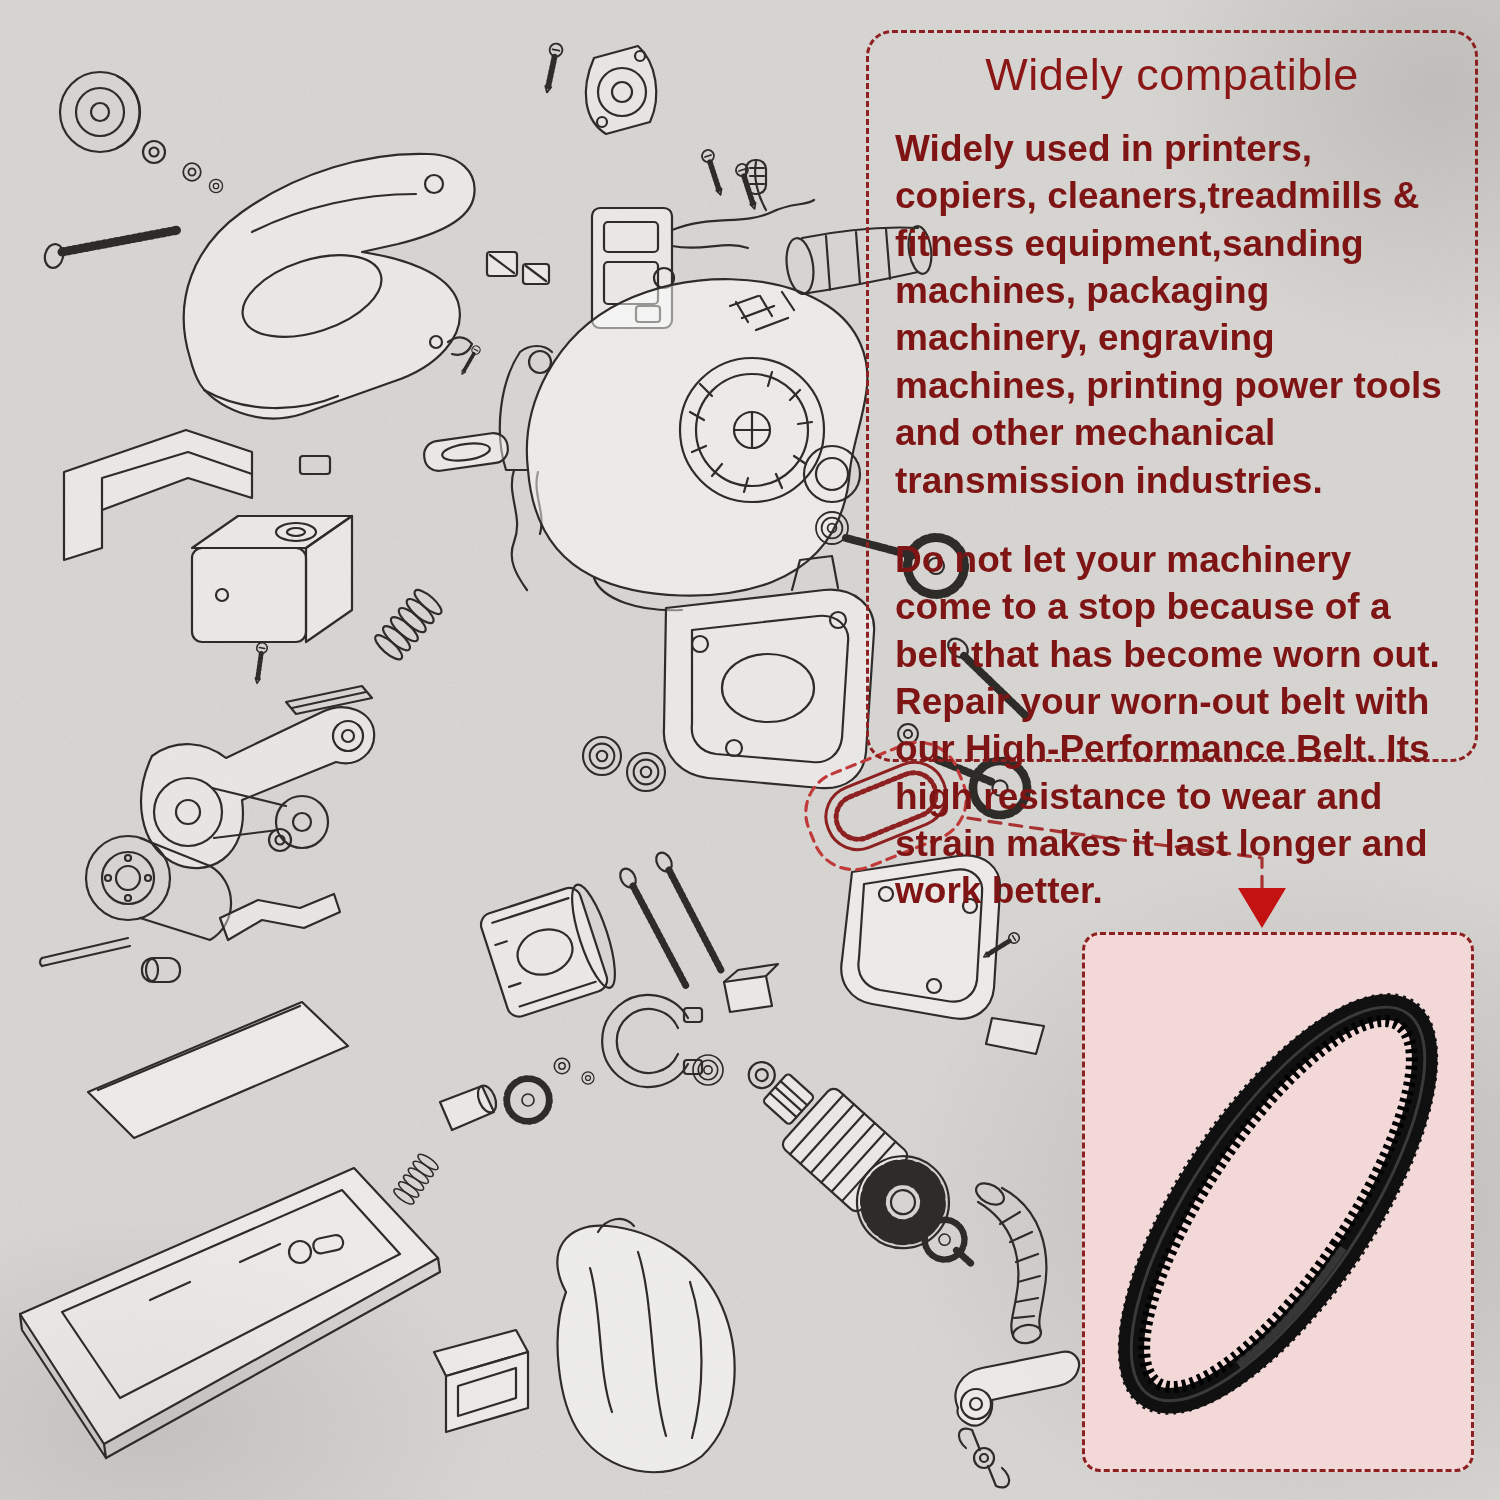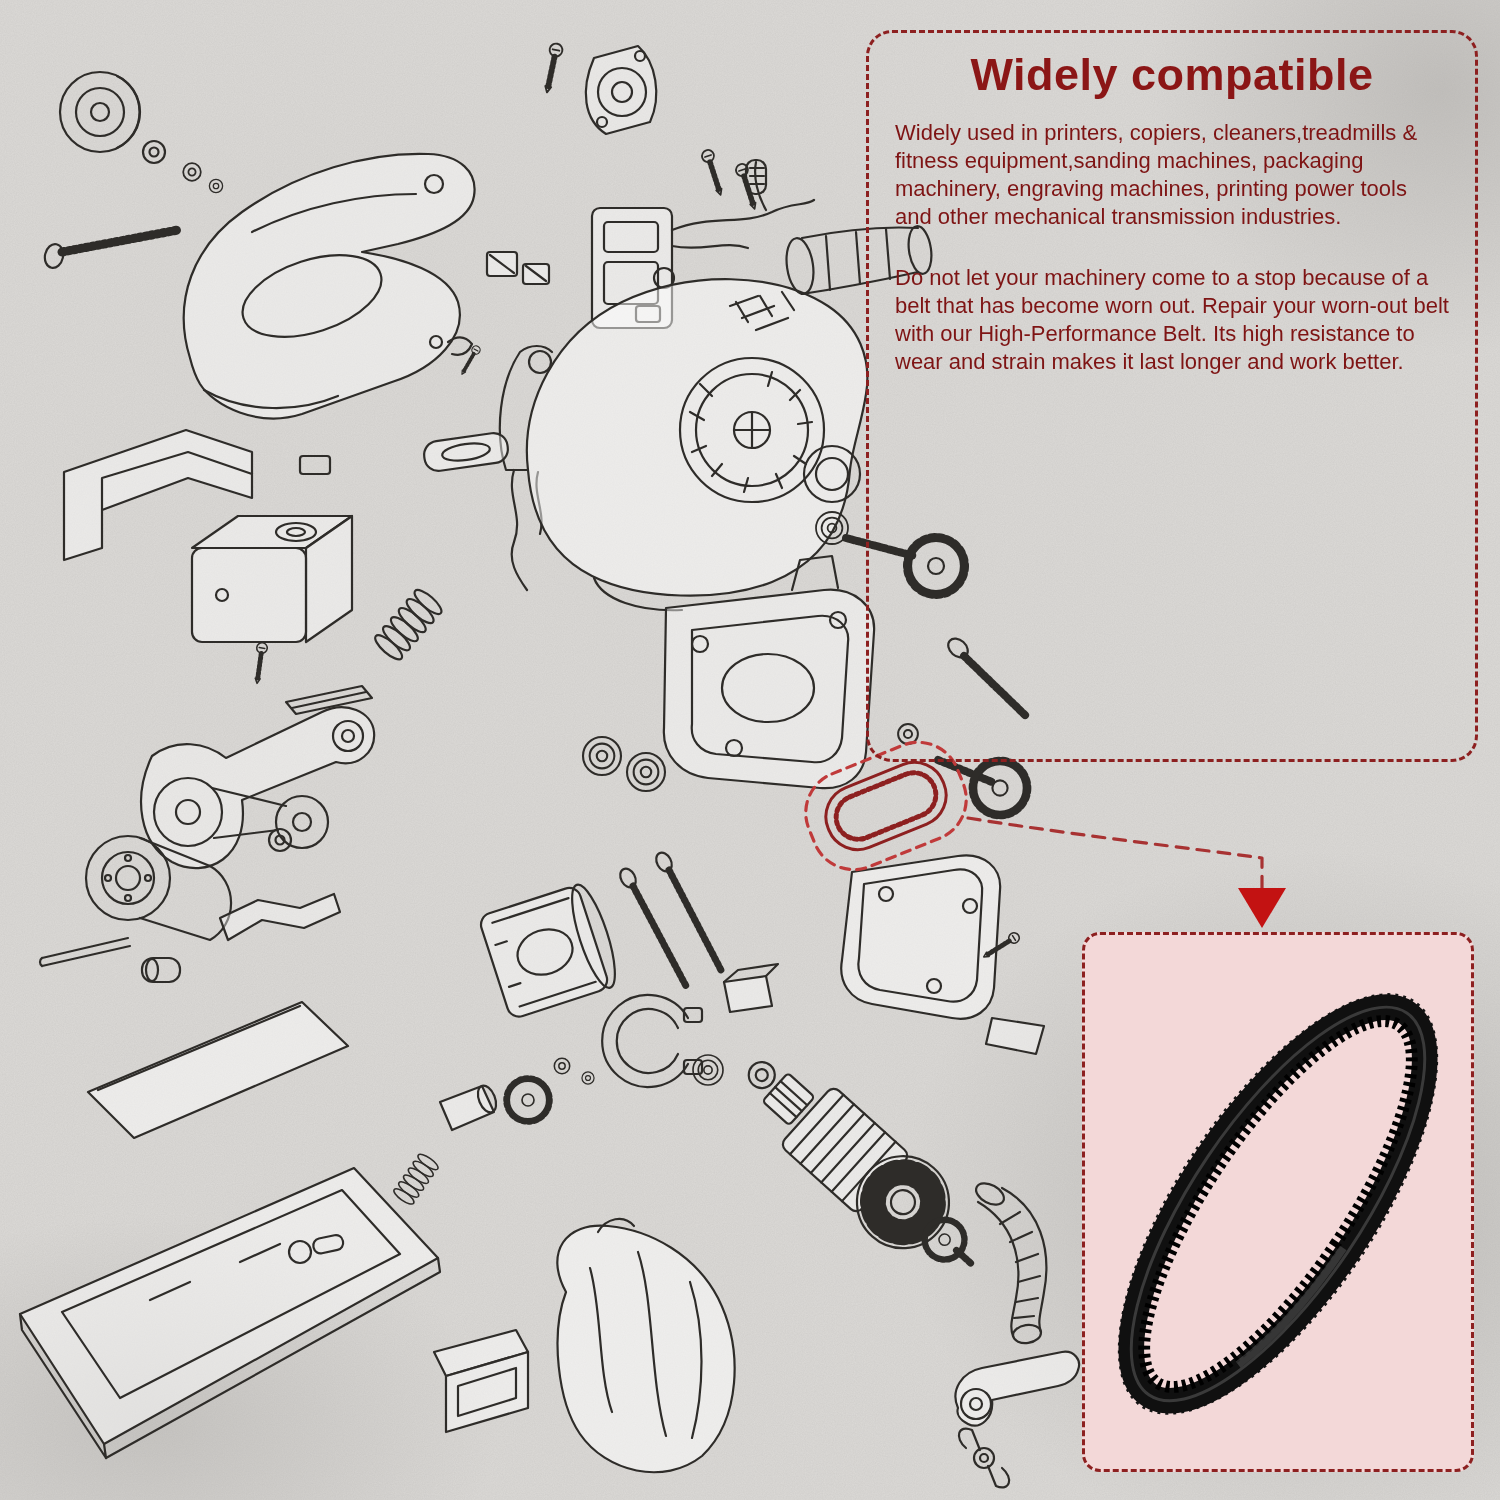--- a/index.html
+++ b/index.html
@@ -12,24 +12,24 @@
       #dcdad7;
     font-family:"Liberation Sans", sans-serif;
   }
   .layer{position:absolute;inset:0;width:1500px;height:1500px;}
   .info-box{
     position:absolute;left:866px;top:30px;width:612px;height:732px;
     border:3px dashed #8d2020;border-radius:26px;box-sizing:border-box;
     padding:12px 26px 0 26px;
   }
   .info-title{
-    margin:4px 0 18px 0;text-align:center;font-size:45px;font-weight:bold;
+    margin:4px 0 24px 0;text-align:center;font-size:45px;font-weight:normal;
     color:#8b1616;letter-spacing:.5px;
   }
-  .info-p{margin:11px 0 32px 0;color:#7e1414;font-size:22px;line-height:1.28;}
+  .info-p{margin:11px 0 32px 0;color:#7e1414;font-size:37px;line-height:1.28;font-weight:bold;}
   .p1{text-align:left;}
   .p2{}
   .product-box{
     position:absolute;left:1082px;top:932px;width:392px;height:540px;
     border:3px dashed #8d2020;border-radius:18px;background:#f3d8d8;
     box-sizing:border-box;overflow:hidden;
   }
   .product-box svg{display:block;width:100%;height:100%;}
 </style>
 </head>

